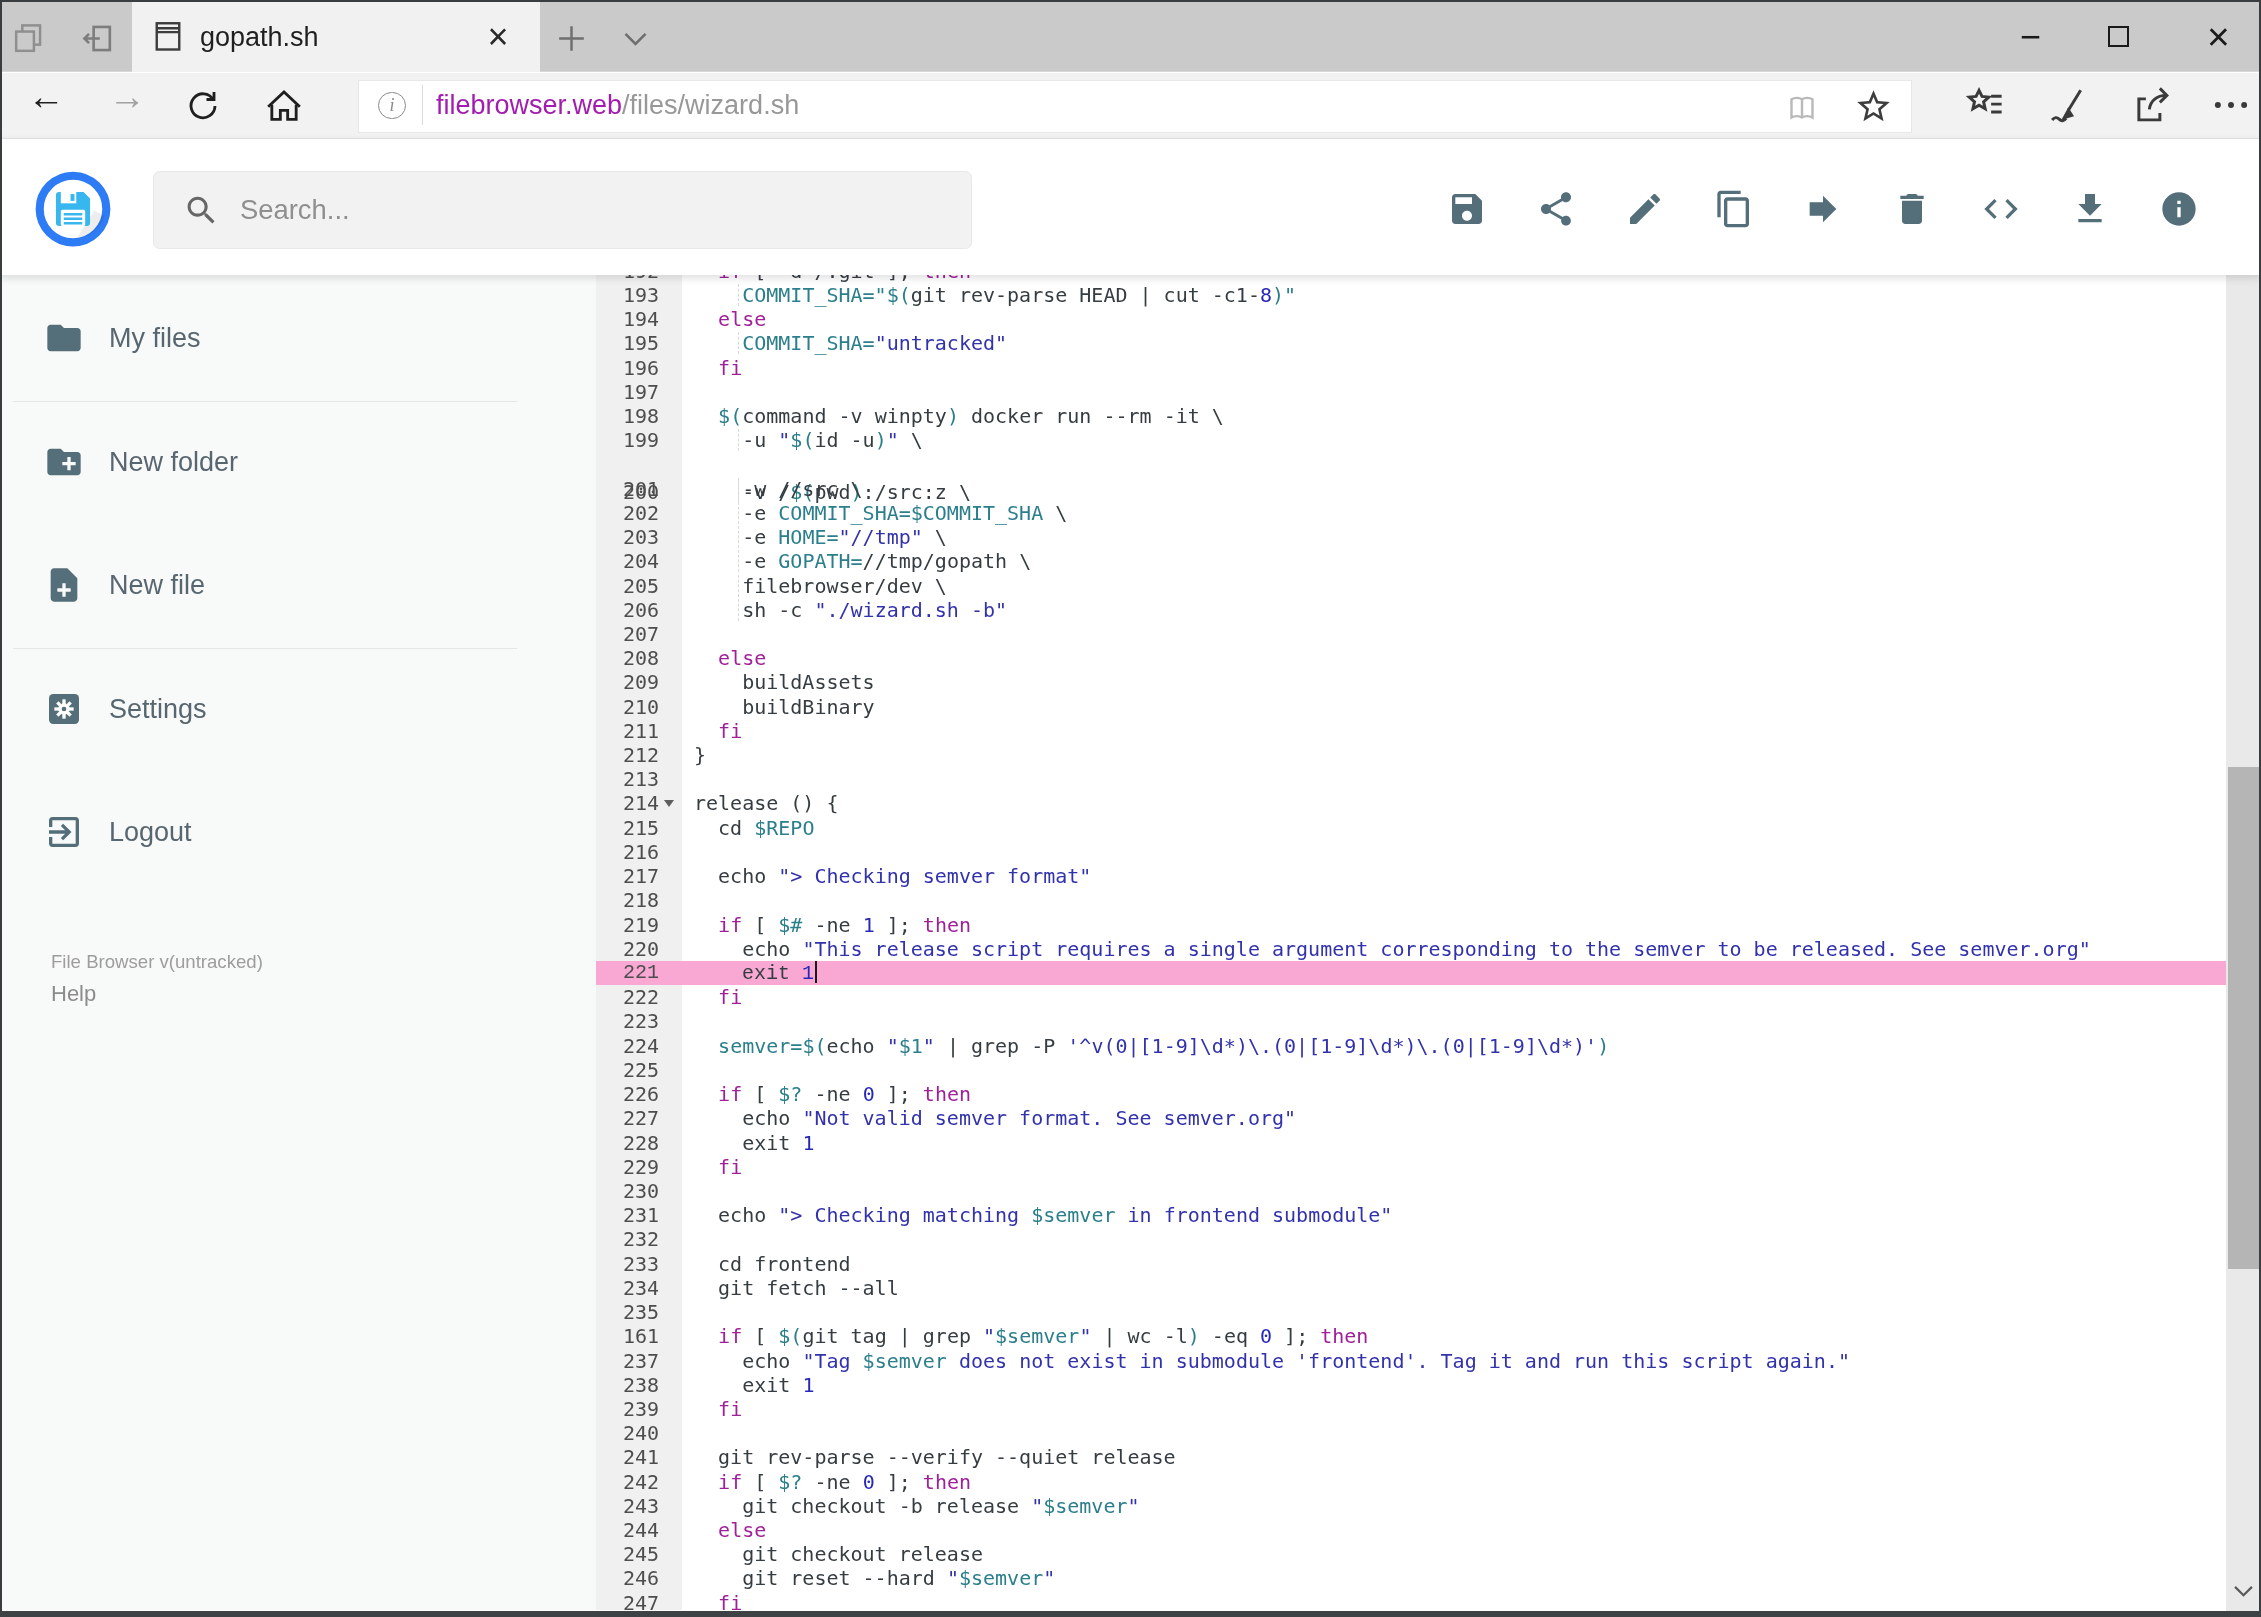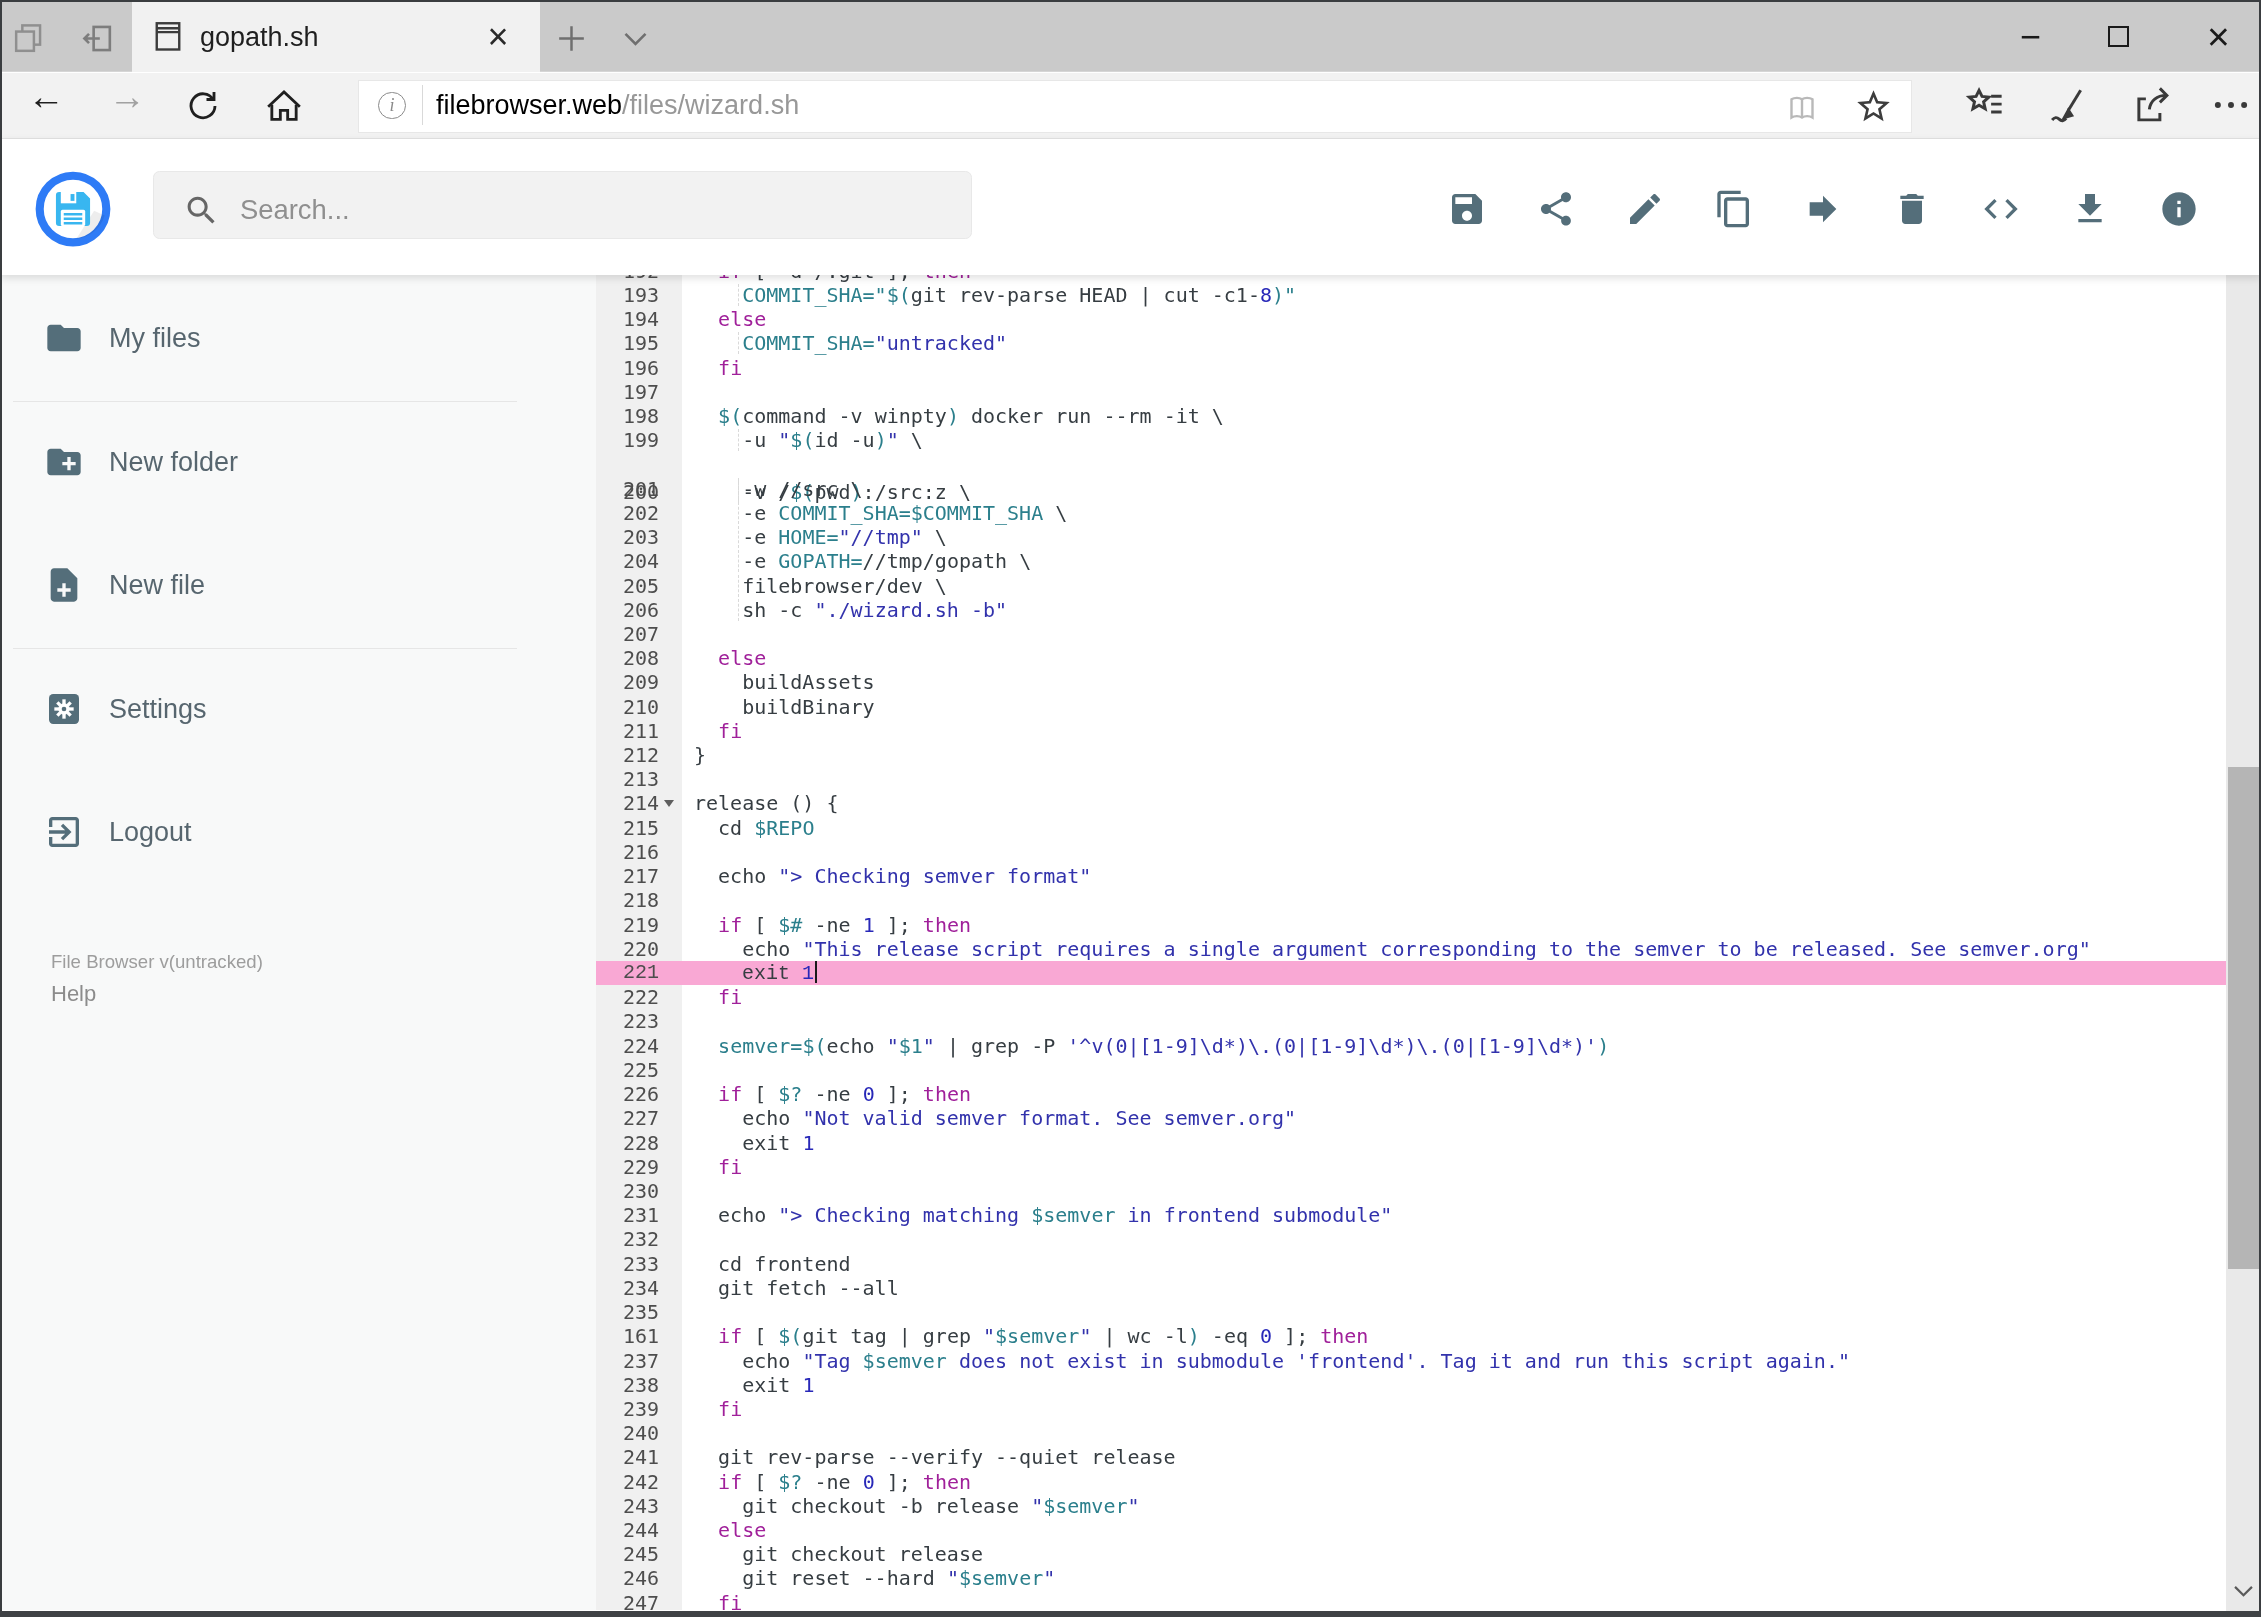--- a/index.html
+++ b/index.html
@@ -31,32 +31,32 @@
   
   #navbar{position:absolute;left:0;top:73px;width:2261px;height:66px;background:#f2f2f2;border-bottom:0.8px solid #e3e3e3;}
   .nav-icon{position:absolute;top:13px;width:40px;height:40px;}
   .nav-icon svg{width:100%;height:100%;}
   .nav-glyph{position:absolute;top:3.2px;font-size:37px;color:#1f1f1f;width:48px;text-align:center;cursor:pointer;}
   #addressbar{position:absolute;left:358px;top:6.5px;width:1554px;height:53px;background:#fff;border:1.6px solid #e7e7e7;cursor:text;}
   #addr-info{position:absolute;left:19.4px;top:11.3px;width:27.4px;height:27.4px;border:1.6px solid #8a8a8a;border-radius:50%;
              color:#8a8a8a;font-size:18px;font-style:italic;font-family:"Liberation Serif",serif;text-align:center;line-height:24px;}
   #addr-sep{position:absolute;left:63px;top:4.8px;width:0.8px;height:40px;background:#d9d9d9;}
   #addr-text{position:absolute;left:77px;top:9.7px;font-size:27px;white-space:nowrap;}
-  #addr-host{color:#000000;}
+  #addr-host{color:#a21caf;}
   #addr-path{color:#989898;}
   #addr-book{position:absolute;left:1425px;top:9px;width:36px;height:36px;}
   #addr-star{position:absolute;left:1495px;top:6.5px;width:39px;height:39px;cursor:pointer;}
   .act-icon{position:absolute;top:11.3px;width:42px;height:42px;cursor:pointer;}
   .act-icon svg{width:100%;height:100%;}
 
   
   #appheader{position:absolute;left:0;top:139px;width:2261px;height:136px;background:#fff;z-index:10;
              box-shadow:0 3.2px 8px rgba(0,0,0,.13);}
   #logo{position:absolute;left:34px;top:31px;width:78px;height:78px;cursor:pointer;}
-  #searchbox{position:absolute;left:153px;top:32px;width:819px;height:68px;background:#f2f2f2;border:0.8px solid #e8e8e8;border-radius:6.5px;}
+  #searchbox{position:absolute;left:153px;top:32px;width:819px;height:78px;background:#f2f2f2;border:0.8px solid #e8e8e8;border-radius:6.5px;}
   #search-icon{position:absolute;left:29px;top:20px;width:37px;height:37px;}
   #search-input{position:absolute;left:84px;top:0;width:710px;height:76px;border:none;outline:none;background:transparent;
                 font-size:27.4px;color:#444;font-family:"Liberation Sans","DejaVu Sans",sans-serif;}
   #search-input::placeholder{color:#8f8f8f;opacity:1;}
   #hdr-toolbar{position:absolute;left:1447px;top:29px;width:752px;height:81px;display:flex;justify-content:space-between;align-items:center;}
   .hbtn{width:40px;height:40px;cursor:pointer;}
   .hbtn svg{width:100%;height:100%;}
 
   
   #sidebar{position:absolute;left:0;top:274px;width:596px;height:1336px;background:#f8f9f9;}

